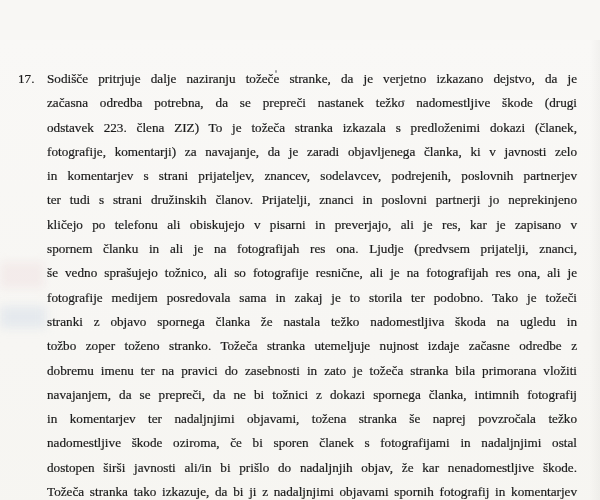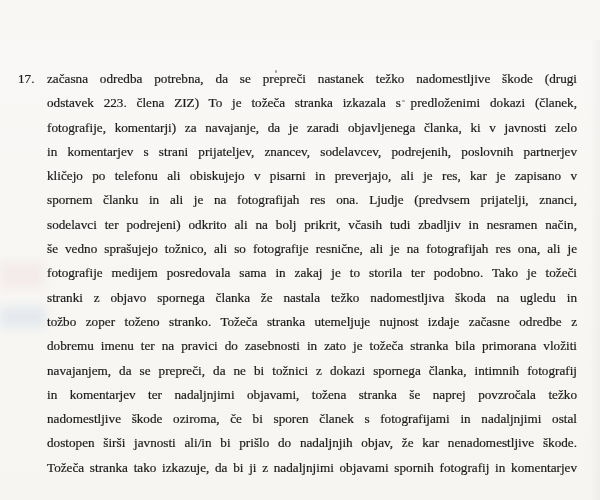--- a/index.html
+++ b/index.html
@@ -56,27 +56,28 @@
 <div class="page">
   <div class="streak-pink"></div>
   <div class="streak-blue"></div>
   <div class="speck-1"></div>
   <div class="speck-2"></div>
   <div class="edge-shade"></div>
 
   <div class="para-number">17.</div>
 
   <div class="text-block">
+    <div class="line">Sodišče pritrjuje dalje naziranju tožeče stranke, da je verjetno izkazano dejstvo, da je</div>
     <div class="line">začasna odredba potrebna, da se prepreči nastanek težko nadomestljive škode (drugi</div>
     <div class="line">odstavek 223. člena ZIZ) To je tožeča stranka izkazala s predloženimi dokazi (članek,</div>
     <div class="line">fotografije, komentarji) za navajanje, da je zaradi objavljenega članka, ki v javnosti zelo</div>
     <div class="line">in komentarjev s strani prijateljev, znancev, sodelavcev, podrejenih, poslovnih partnerjev</div>
+    <div class="line">ter tudi s strani družinskih članov. Prijatelji, znanci in poslovni partnerji jo neprekinjeno</div>
     <div class="line">kličejo po telefonu ali obiskujejo v pisarni in preverjajo, ali je res, kar je zapisano v</div>
     <div class="line">spornem članku in ali je na fotografijah res ona. Ljudje (predvsem prijatelji, znanci,</div>
-    <div class="line">sodelavci ter podrejeni) odkrito ali na bolj prikrit, včasih tudi zbadljiv in nesramen način,</div>
     <div class="line">še vedno sprašujejo tožnico, ali so fotografije resnične, ali je na fotografijah res ona, ali je</div>
     <div class="line">fotografije medijem posredovala sama in zakaj je to storila ter podobno. Tako je tožeči</div>
     <div class="line">stranki z objavo spornega članka že nastala težko nadomestljiva škoda na ugledu in</div>
     <div class="line">tožbo zoper toženo stranko. Tožeča stranka utemeljuje nujnost izdaje začasne odredbe z</div>
     <div class="line">dobremu imenu ter na pravici do zasebnosti in zato je tožeča stranka bila primorana vložiti</div>
     <div class="line">navajanjem, da se prepreči, da ne bi tožnici z dokazi spornega članka, intimnih fotografij</div>
     <div class="line">in komentarjev ter nadaljnjimi objavami, tožena stranka še naprej povzročala težko</div>
     <div class="line">nadomestljive škode oziroma, če bi sporen članek s fotografijami in nadaljnjimi ostal</div>
     <div class="line">dostopen širši javnosti ali/in bi prišlo do nadaljnjih objav, že kar nenadomestljive škode.</div>
     <div class="line">Tožeča stranka tako izkazuje, da bi ji z nadaljnjimi objavami spornih fotografij in komentarjev</div>

